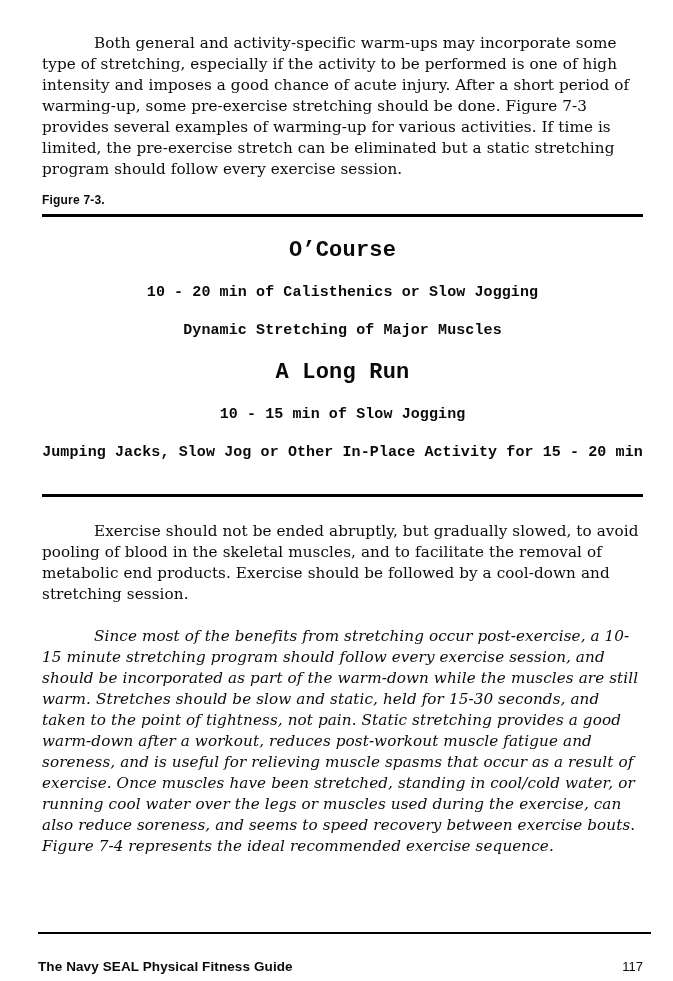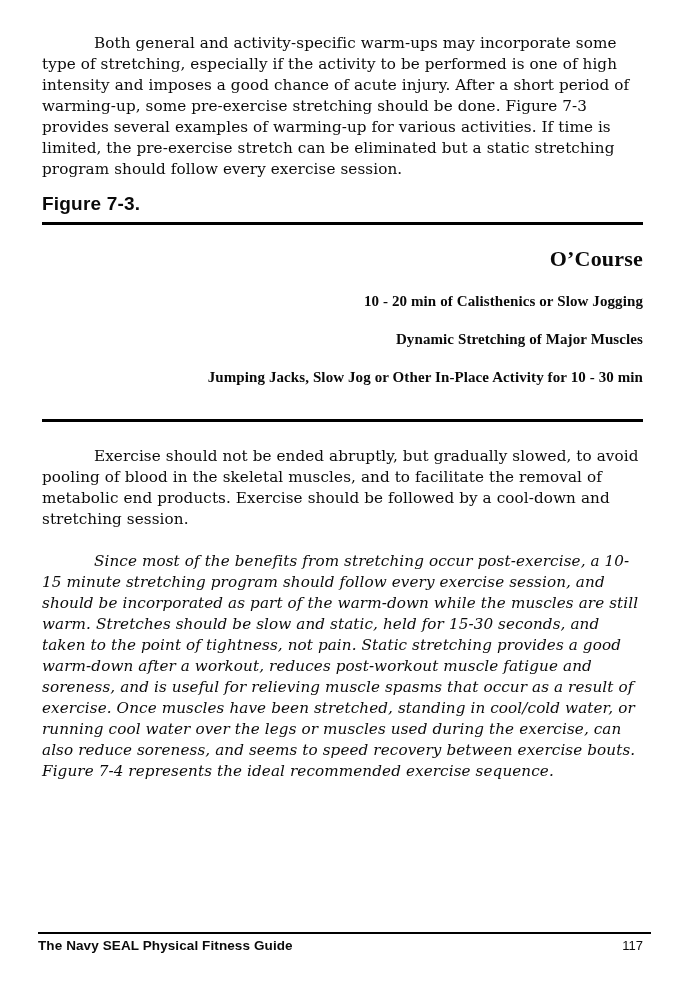--- a/index.html
+++ b/index.html
@@ -29,32 +29,32 @@
     text-indent: 52px;
     margin: 0;
     letter-spacing: 0.1px;
   }
   .figure-heading {
     display: flex;
     align-items: baseline;
     gap: 16px;
     font-family: "Liberation Sans", sans-serif;
     font-weight: bold;
-    font-size: 19px;
+    font-size: 12px;
     margin-top: 13px;
     letter-spacing: 0.2px;
   }
   .rule-thick {
     height: 3px;
     background: #000000;
     margin-top: 7px;
   }
   .figure-body {
-    text-align: right;
-    font-family: Liberation Serif, serif;
+    text-align: center;
+    font-family: Liberation Mono, monospace;
     font-weight: bold;
   }
   .section-heading {
     font-size: 22px;
     margin: 0;
     padding-top: 21px;
     letter-spacing: 0.2px;
   }
   .section-item {
     font-size: 15px;
@@ -79,21 +79,21 @@
     top: 932px;
   }
   .footer-rule {
     height: 2px;
     background: #000000;
   }
   .footer-row {
     display: flex;
     justify-content: space-between;
     align-items: baseline;
-    margin-top: 4px;
+    margin-top: 25px;
   }
   .footer-title {
     font-family: "Liberation Sans", sans-serif;
     font-weight: bold;
     font-size: 13.5px;
     letter-spacing: 0.1px;
   }
   .footer-page {
     font-family: "Liberation Sans", sans-serif;
     font-size: 13px;
@@ -115,23 +115,27 @@
   <div class="rule-thick"></div>
 
   <div class="figure-body">
 
     <div>
       <div class="section-heading">O’Course</div>
       <div class="section-item">10 - 20 min of Calisthenics or Slow Jogging</div>
       <div class="section-item">Dynamic Stretching of Major Muscles</div>
     </div>
 
+    <div>
+      <div class="section-heading">A Long Run</div>
+      <div class="section-item">10 - 15 min of Slow Jogging</div>
+    </div>
 
     <div>
-      <div class="section-item">Jumping Jacks, Slow Jog or Other In-Place Activity for 10 - 30 min</div>
+      <div class="section-item">Jumping Jacks, Slow Jog or Other In-Place Activity for 15 - 20 min</div>
     </div>
 
   </div>
 
   <div class="rule-thick figure-end-rule"></div>
 
   <p class="body-par after-figure">Exercise should not be ended abruptly, but gradually slowed, to avoid pooling of blood in the skeletal muscles, and to facilitate the removal of metabolic end products. Exercise should be followed by a cool-down and stretching session.</p>
 
   <p class="body-par par-gap">Since most of the benefits from stretching occur post-exercise, a 10-15 minute stretching program should follow every exercise session, and should be incorporated as part of the warm-down while the muscles are still warm. Stretches should be slow and static, held for 15-30 seconds, and taken to the point of tightness, not pain. Static stretching provides a good warm-down after a workout, reduces post-workout muscle fatigue and soreness, and is useful for relieving muscle spasms that occur as a result of exercise. Once muscles have been stretched, standing in cool/cold water, or running cool water over the legs or muscles used during the exercise, can also reduce soreness, and seems to speed recovery between exercise bouts. Figure 7-4 represents the ideal recommended exercise sequence.</p>
 

